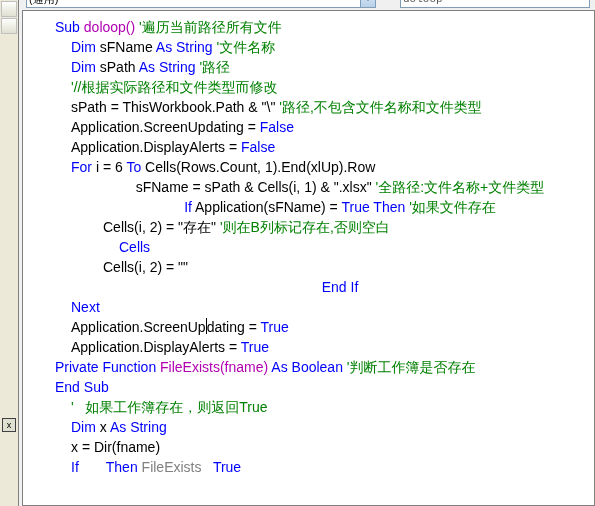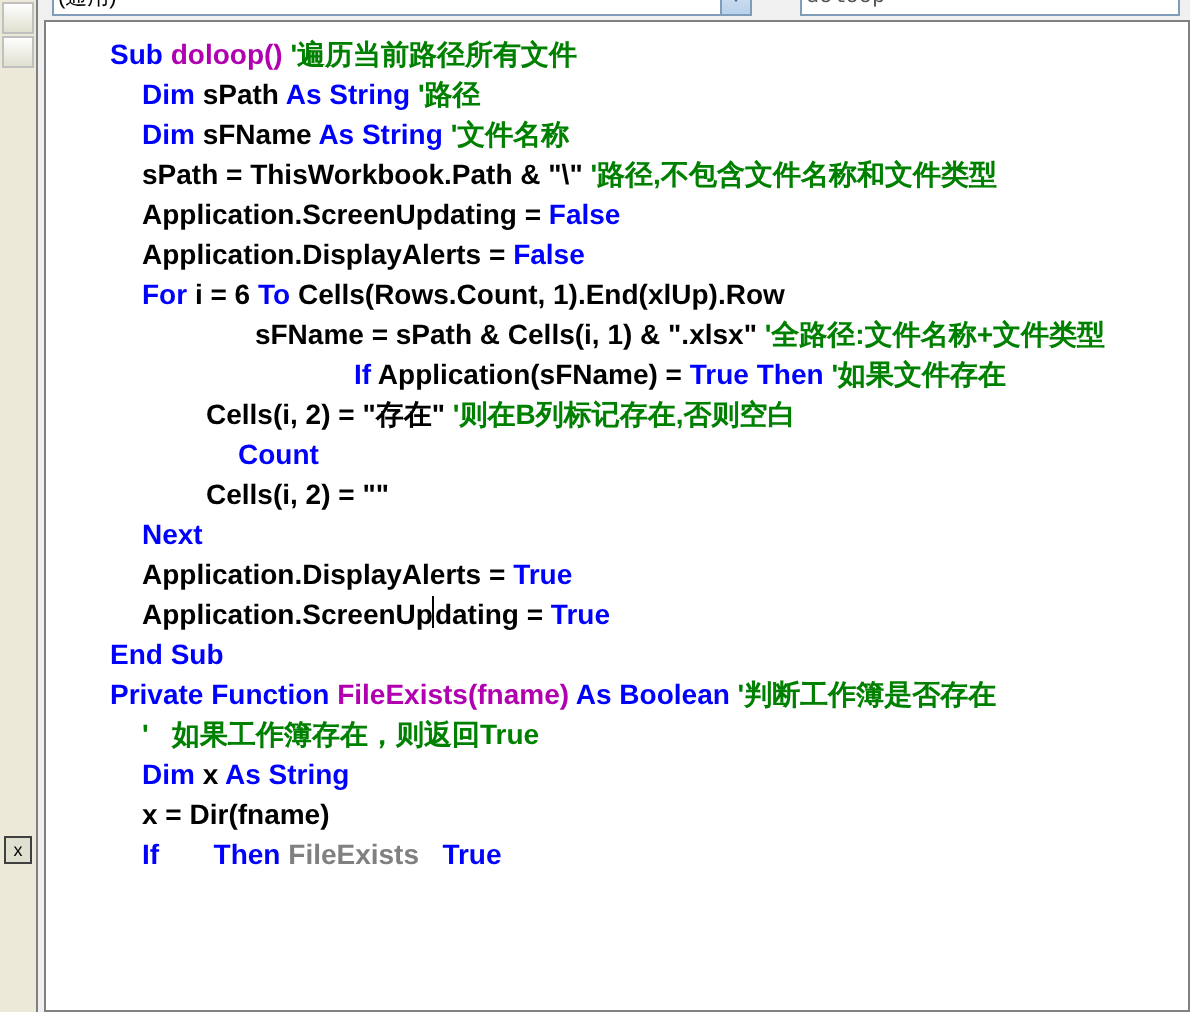--- a/index.html
+++ b/index.html
@@ -5,21 +5,21 @@
   html,body{margin:0;padding:0;width:595px;height:506px;overflow:hidden;font-family:"Microsoft YaHei",Arial,sans-serif;font-size:14px;line-height:20px;background:#f0f0f0;}
   .toolbar{position:absolute;left:0;top:0;width:18px;height:506px;background:#ece9d8;border-right:1px solid #808080;}
   .tb-cell{border:1px solid #c0c0c0;background:linear-gradient(#fefefe,#e0e0d0);margin:1px;height:14px;}
   .corner-btn{position:absolute;left:2px;top:418px;width:12px;height:12px;border:1px solid #404040;background:#e0e0d0;font-size:9px;line-height:12px;text-align:center;}
   .dropdown{position:absolute;top:-10px;height:18px;border:1px solid #7f9db9;background:#fff;font-size:11px;line-height:16px;padding:0 2px;box-sizing:border-box;}
   .dd-left{left:26px;width:350px;}
   .dd-arrow{position:absolute;right:0;top:0;width:14px;height:16px;background:linear-gradient(#dbe7f5,#b9d1ea);border-left:1px solid #7f9db9;}
   .dd-arrow:after{content:"";position:absolute;left:3px;top:5px;border-left:4px solid transparent;border-right:4px solid transparent;border-top:5px solid #4d6185;}
   .dd-right{left:400px;width:190px;font-family:"Courier New",monospace;color:#555;}
   .editor{position:absolute;left:22px;top:10px;right:0;bottom:0;background:#fff;border:1px solid #808080;overflow:hidden;padding:6px 0 0 8px;}
-  .code{position:relative;left:-8px;width:570px;font-weight:bold;}
+  .code{position:relative;left:-8px;width:570px;}
   .ln{white-space:pre;color:#000;}
   .i1{padding-left:32px;} .i2{padding-left:48px;} .i3{padding-left:64px;text-align:center;} .i4{padding-left:80px;} .i5{padding-left:96px;}
   .kw{color:#0000ff;} 
   .cm{color:#008000;} 
   .fn{color:#b000b0;} 
   .cursor{display:inline-block;width:1px;height:16px;background:#000;vertical-align:-2px;}
   .grey{color:#808080;}
 </style>
 </head>
 <body>
@@ -34,35 +34,37 @@
   <span>(通用)</span>
   <div class="dd-arrow"></div>
 </div>
 <div class="dropdown dd-right">
   <span>doloop</span>
 </div>
 
 <div class="editor">
   <div class="code">
     <div class="ln i1"><span class="kw">Sub</span><span class="fn"> doloop() </span><span class="cm">'遍历当前路径所有文件</span></div>
+    <div class="ln i2"><span class="kw">Dim</span><span> sFName </span><span class="kw">As String</span><span> </span><span class="cm">'文件名称</span></div>
     <div class="ln i2"><span class="kw">Dim</span><span> sPath </span><span class="kw">As String</span><span> </span><span class="cm">'路径</span></div>
-    <div class="ln i2"><span class="kw">Dim</span><span> sFName </span><span class="kw">As String</span><span> </span><span class="cm">'文件名称</span></div>
     <div class="ln"></div>
+    <div class="ln i2"><span class="cm">'//根据实际路径和文件类型而修改</span></div>
     <div class="ln i2"><span>sPath = ThisWorkbook.Path &amp; "\" </span><span class="cm">'路径,不包含文件名称和文件类型</span></div>
     <div class="ln i2"><span>Application.ScreenUpdating = </span><span class="kw">False</span></div>
     <div class="ln i2"><span>Application.DisplayAlerts = </span><span class="kw">False</span></div>
     <div class="ln i2"><span class="kw">For</span><span> i = 6 </span><span class="kw">To</span><span> Cells(Rows.Count, 1).End(xlUp).Row</span></div>
     <div class="ln i3"><span>sFName = sPath &amp; Cells(i, 1) &amp; ".xlsx" </span><span class="cm">'全路径:文件名称+文件类型</span></div>
     <div class="ln i3"><span class="kw">If</span><span> Application(sFName) = </span><span class="kw">True</span><span> </span><span class="kw">Then</span><span> </span><span class="cm">'如果文件存在</span></div>
     <div class="ln i4"><span>Cells(i, 2) = "存在" </span><span class="cm">'则在B列标记存在,否则空白</span></div>
-    <div class="ln i5"><span class="kw">Count</span></div>
+    <div class="ln i5"><span class="kw">Cells</span></div>
     <div class="ln i4"><span>Cells(i, 2) = ""</span></div>
+    <div class="ln i3"><span class="kw">End If</span></div>
     <div class="ln i2"><span class="kw">Next</span></div>
+    <div class="ln i2"><span>Application.ScreenUp</span><span class="cursor"></span><span>dating = </span><span class="kw">True</span></div>
     <div class="ln i2"><span>Application.DisplayAlerts = </span><span class="kw">True</span></div>
-    <div class="ln i2"><span>Application.ScreenUp</span><span class="cursor"></span><span>dating = </span><span class="kw">True</span></div>
+    <div class="ln i1"><span class="kw">Private</span><span> </span><span class="kw">Function</span><span class="fn"> FileExists(fname) </span><span class="kw">As Boolean</span><span> </span><span class="cm">'判断工作簿是否存在</span></div>
     <div class="ln i1"><span class="kw">End Sub</span></div>
-    <div class="ln i1"><span class="kw">Private</span><span> </span><span class="kw">Function</span><span class="fn"> FileExists(fname) </span><span class="kw">As Boolean</span><span> </span><span class="cm">'判断工作簿是否存在</span></div>
     <div class="ln i2"><span class="cm">'   如果工作簿存在，则返回True</span></div>
     <div class="ln i2"><span class="kw">Dim</span><span> x </span><span class="kw">As String</span></div>
     <div class="ln i2"><span>x = Dir(fname)</span></div>
     <div class="ln i2 grey"><span class="kw">If</span><span>   </span><span>    </span><span class="kw">Then</span><span> FileExists   </span><span class="kw">True</span></div>
   </div>
 </div>
 
 </body></html>

